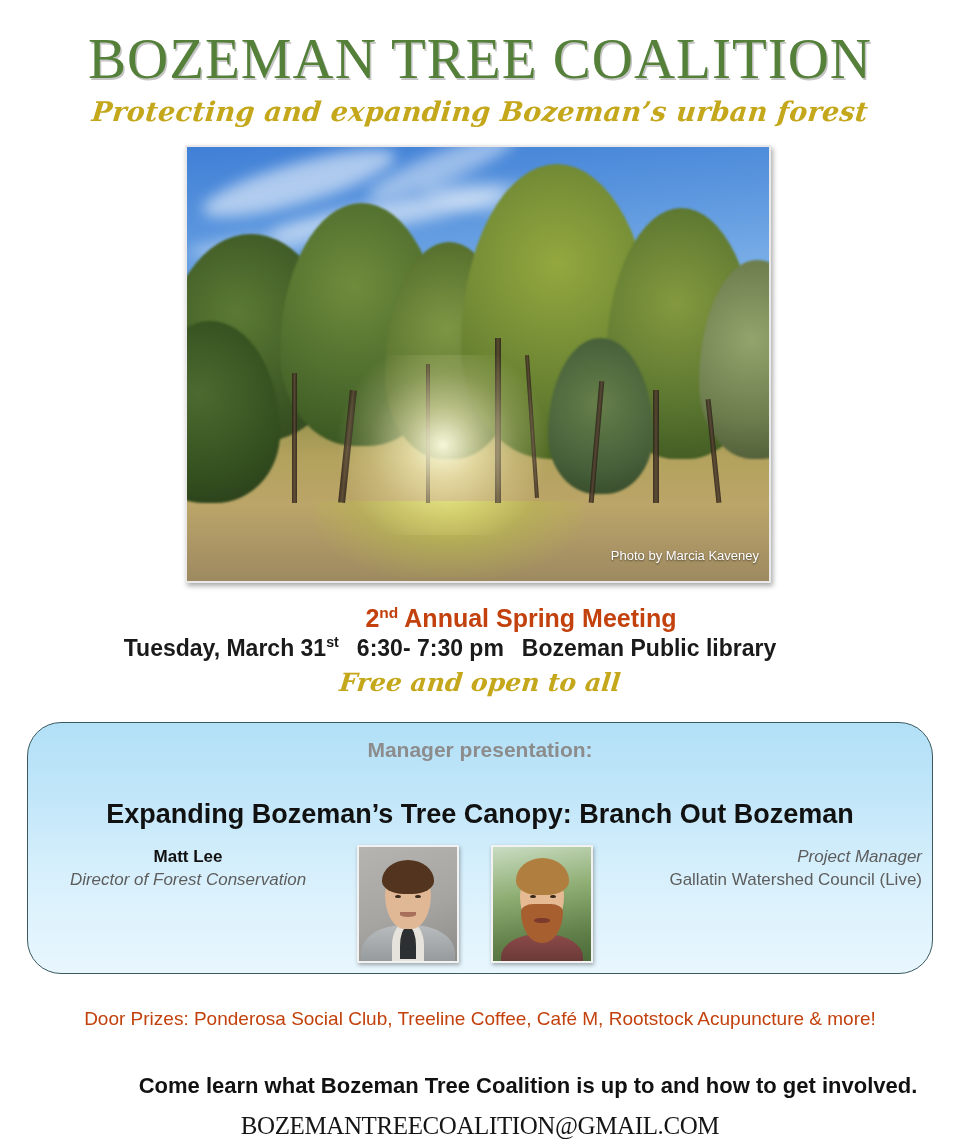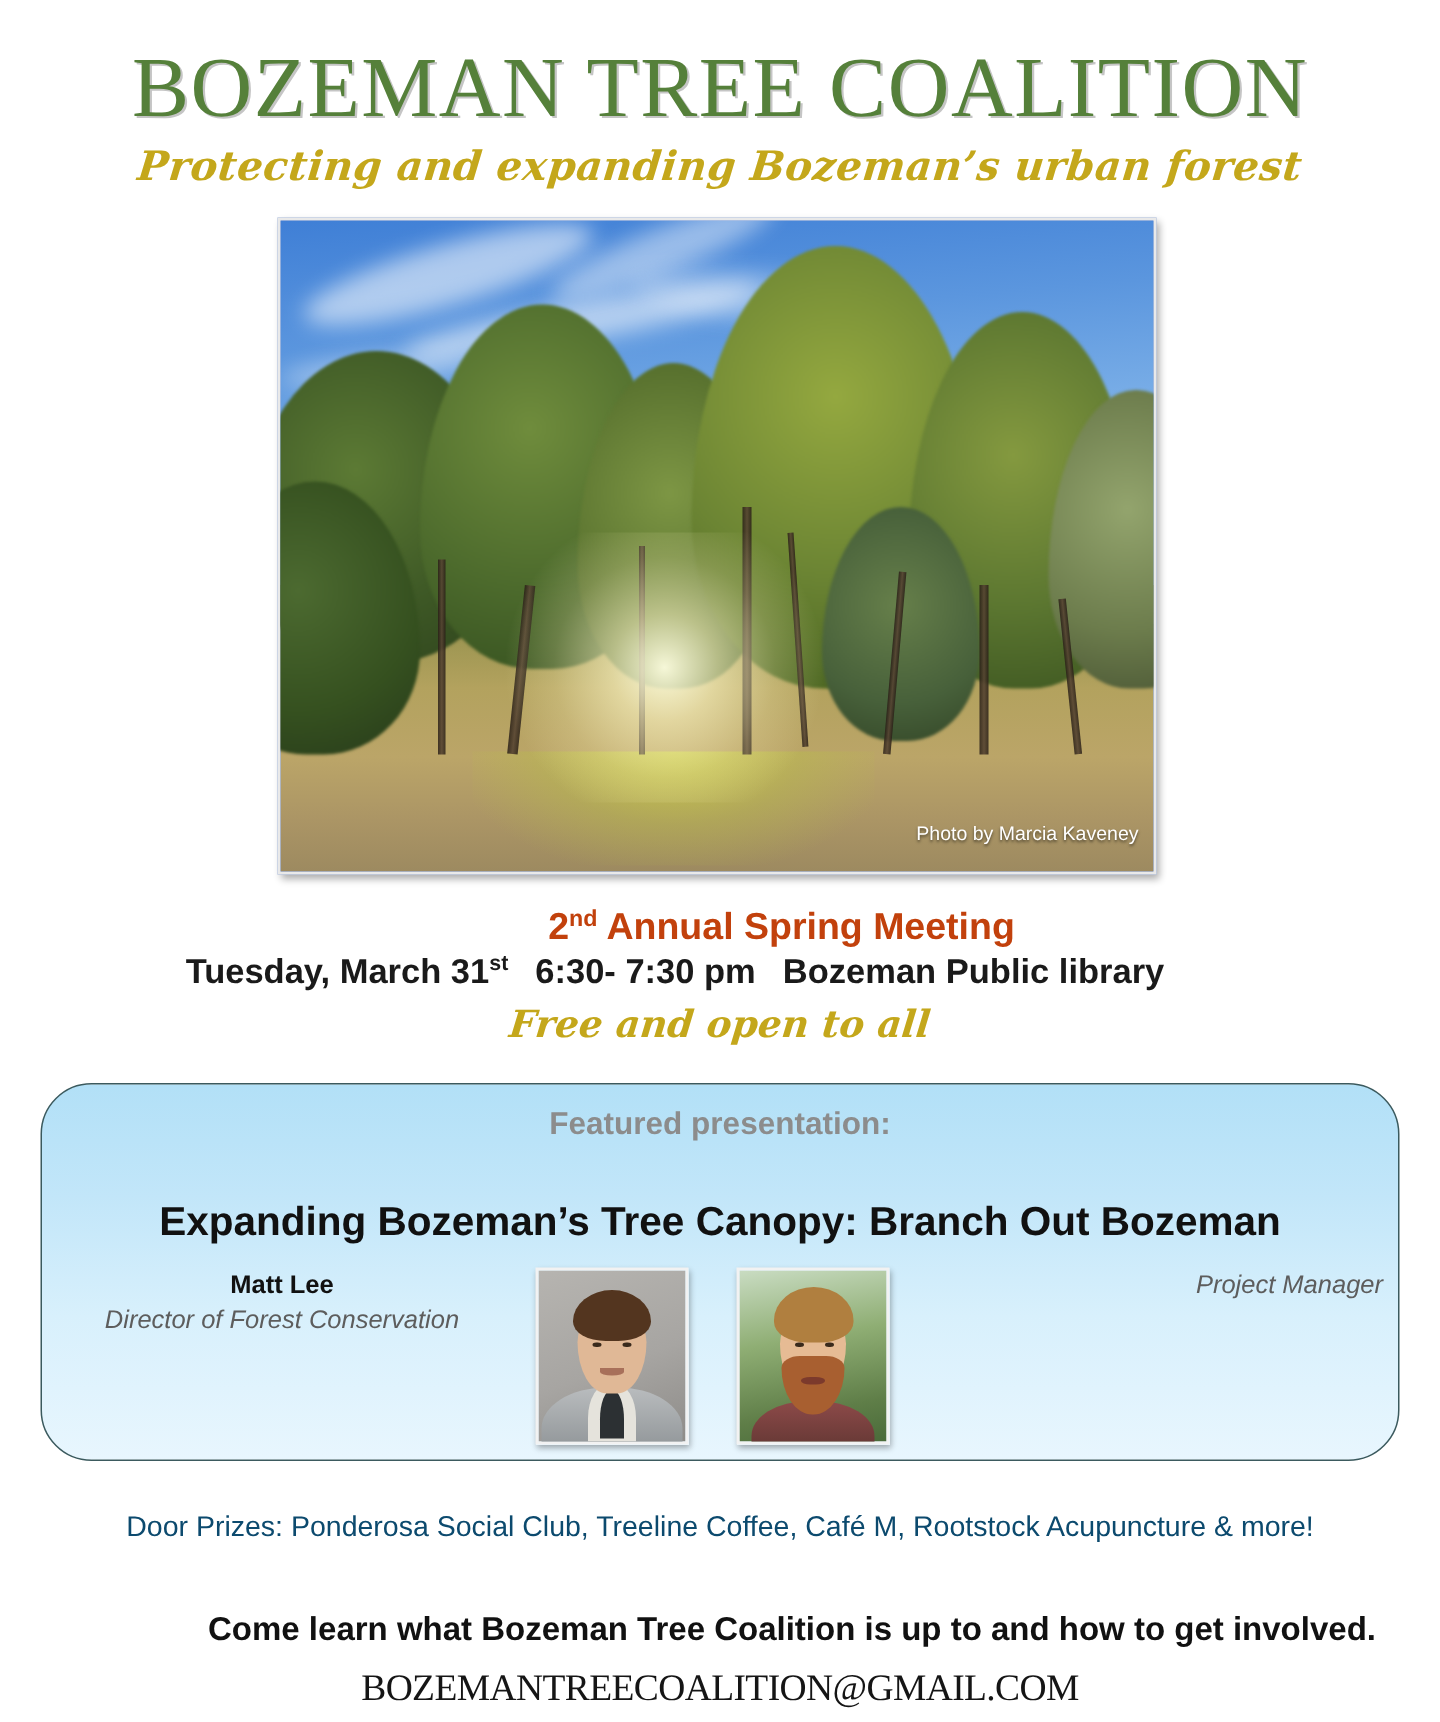--- a/index.html
+++ b/index.html
@@ -220,21 +220,21 @@
   .hs-face   { position: absolute; border-radius: 48% 48% 44% 44% / 40% 40% 60% 60%; }
   .hs-body   { position: absolute; border-radius: 46% 46% 0 0 / 60% 60% 0 0; }
   .hs-beard  { position: absolute; border-radius: 30% 30% 50% 50% / 20% 20% 80% 80%; }
 
   
   .door-prizes {
     position: absolute;
     top: 1008px; left: 0; width: 960px;
     text-align: center;
     font-size: 19px;
-    color: #0c4a6e;
+    color: #c2410c;
     white-space: nowrap;
   }
   .cta {
     position: absolute;
     top: 1073px; left: 0; width: 960px;
     text-align: center;
     font-size: 22px;
     font-weight: bold;
     color: #111111;
     white-space: nowrap;
@@ -288,30 +288,31 @@
   <div class="photo-credit">Photo by Marcia Kaveney</div>
 </div>
 
 <div class="meeting-line1"><span>2</span><sup>nd</sup><span> Annual Spring Meeting</span></div>
 
 <div class="meeting-line2"><span>Tuesday, March 31</span><sup>st</sup><span class="gap"></span><span>6:30- 7:30 pm</span><span class="gap"></span><span>Bozeman Public library</span></div>
 
 <div class="free-line">Free and open to all</div>
 
 <div class="feature-box"></div>
-<div class="featured-label">Featured presentation:</div>
+<div class="featured-label">Manager presentation:</div>
 <div class="feature-title">Expanding Bozeman’s Tree Canopy: Branch Out Bozeman</div>
 
 <div class="speaker left">
   <div class="name">Matt Lee</div>
   <div class="role">Director of Forest Conservation</div>
 </div>
 
 <div class="speaker right">
   <div class="role">Project Manager</div>
+  <div class="org">Gallatin Watershed Council (Live)</div>
 </div>
 
 <div class="headshot a">
   <div class="hs-body" style="left:2%; top:68%; width:96%; height:40%; background:linear-gradient(180deg,#b9bcbe,#8d9295);"></div>
   <div class="hs-body" style="left:34%; top:66%; width:32%; height:34%; background:#e5e3dc;"></div>
   <div class="hs-body" style="left:42%; top:70%; width:16%; height:28%; background:#2c3033;"></div>
   <div class="hs-face" style="left:27%; top:22%; width:46%; height:50%; background:#e0b896;"></div>
   <div class="hs-hair" style="left:23%; top:11%; width:54%; height:30%; background:#53351f;"></div>
   <div style="position:absolute; left:37%; top:42%; width:6%; height:3%; background:#3a2a1c; border-radius:50%;"></div>
   <div style="position:absolute; left:57%; top:42%; width:6%; height:3%; background:#3a2a1c; border-radius:50%;"></div>

